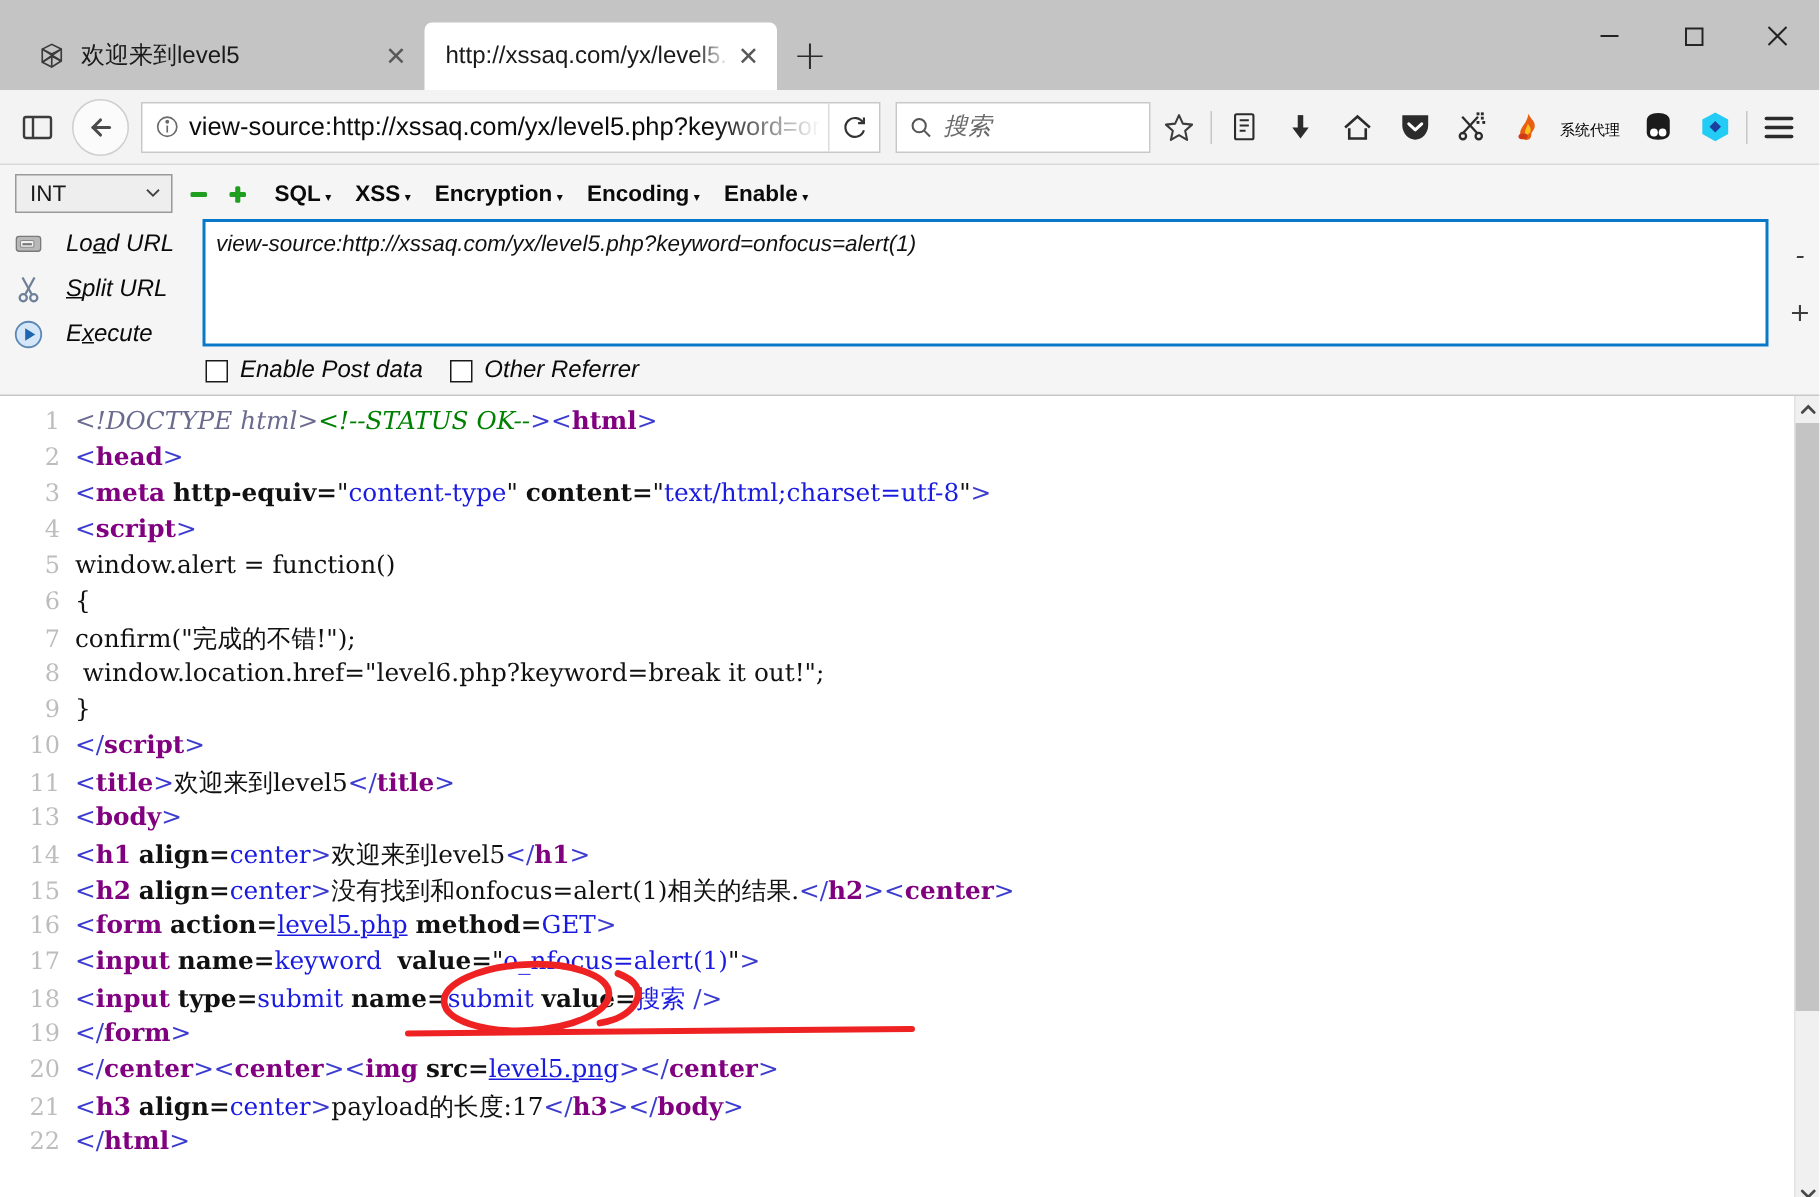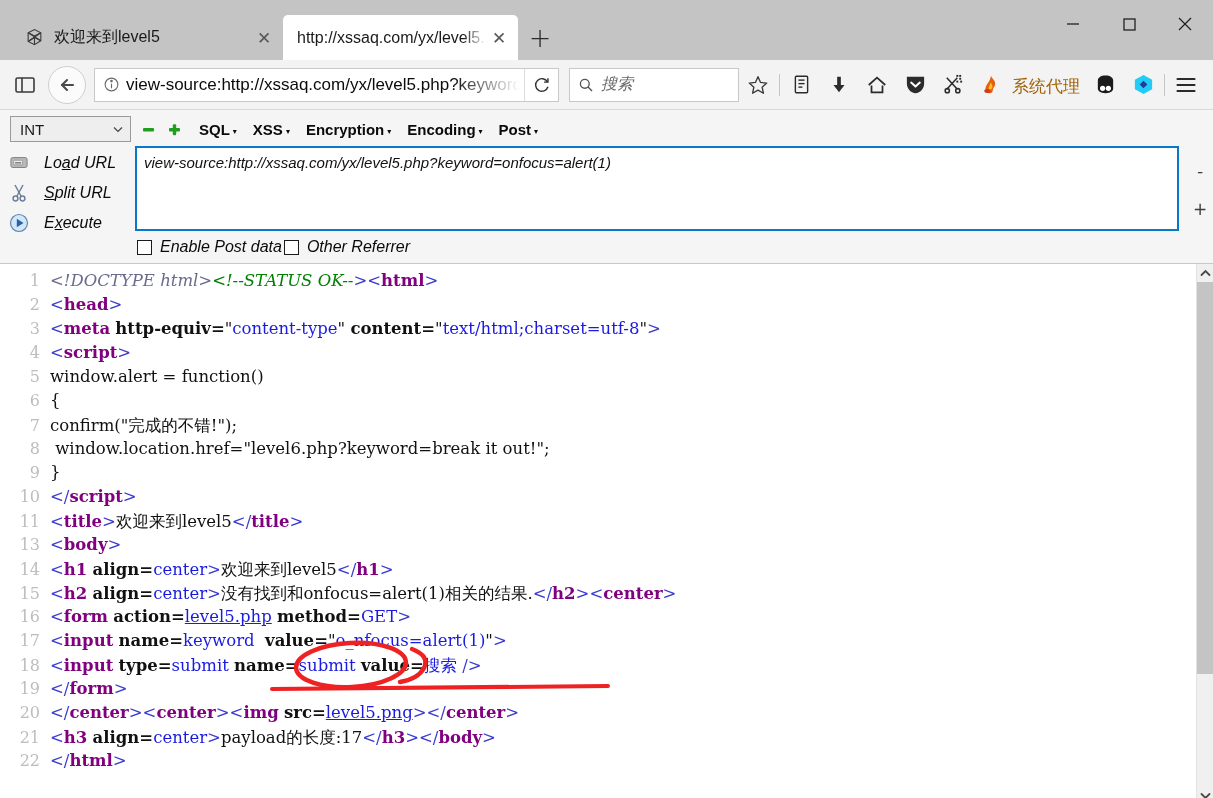--- a/index.html
+++ b/index.html
@@ -152,22 +152,22 @@
     font-style: italic;
     margin-left: 7px;
   }
   .tbicon {
     width: 38px; height: 40px;
     display: flex; align-items: center; justify-content: center;
     flex: 0 0 38px;
     color: #2b2b2b;
   }
   .proxy-label {
-    font-size: 17px;
-    color: #a16207;
+    font-size: 10px;
+    color: #000000;
     margin: 4px 6px 0 2px;
     white-space: nowrap;
     flex: 0 0 auto;
   }
   .sep-v {
     width: 1px; height: 22px; background: #c6c6c6; margin: 0 2px;
     flex: 0 0 1px;
   }
 
   
@@ -177,21 +177,21 @@
     padding: 6px 0 0 0;
     position: relative;
   }
   .hb-row1 {
     display: flex;
     align-items: center;
     padding: 0 0 4px 10px;
     gap: 0;
   }
   .hb-select {
-    width: 121px;
+    width: 105px;
     height: 26px;
     border: 1px solid #9a9a9a;
     background: #eeeeee;
     display: flex;
     align-items: center;
     justify-content: space-between;
     padding: 0 6px 0 9px;
     font-size: 15px;
     color: #1a1a1a;
   }
@@ -258,21 +258,21 @@
     color: #111;
     padding: 5px 7px;
     overflow: hidden;
     line-height: 1.3;
     word-break: break-all;
   }
   .hb-checks {
     display: flex;
     align-items: center;
     padding: 7px 0 7px 2px;
-    gap: 2px;
+    gap: 18px;
   }
   .hb-check {
     display: flex;
     align-items: center;
     font-size: 16px;
     color: #0a0a0a;
   }
   .cbox {
     width: 15px; height: 15px;
     border: 1px solid #1a1a1a;
@@ -586,21 +586,21 @@
     </div>
     <div class="hb-menu">
       <span>Encryption</span>
       <span class="hb-caret">▾</span>
     </div>
     <div class="hb-menu">
       <span>Encoding</span>
       <span class="hb-caret">▾</span>
     </div>
     <div class="hb-menu">
-      <span>Post</span>
+      <span>Enable</span>
       <span class="hb-caret">▾</span>
     </div>
   </div>
 
   <div class="hb-body">
 
     <div class="hb-left">
       <div class="hb-btnrow">
         <span class="hb-btn-ico">
           <svg width="20" height="18" viewBox="0 0 22 20">

